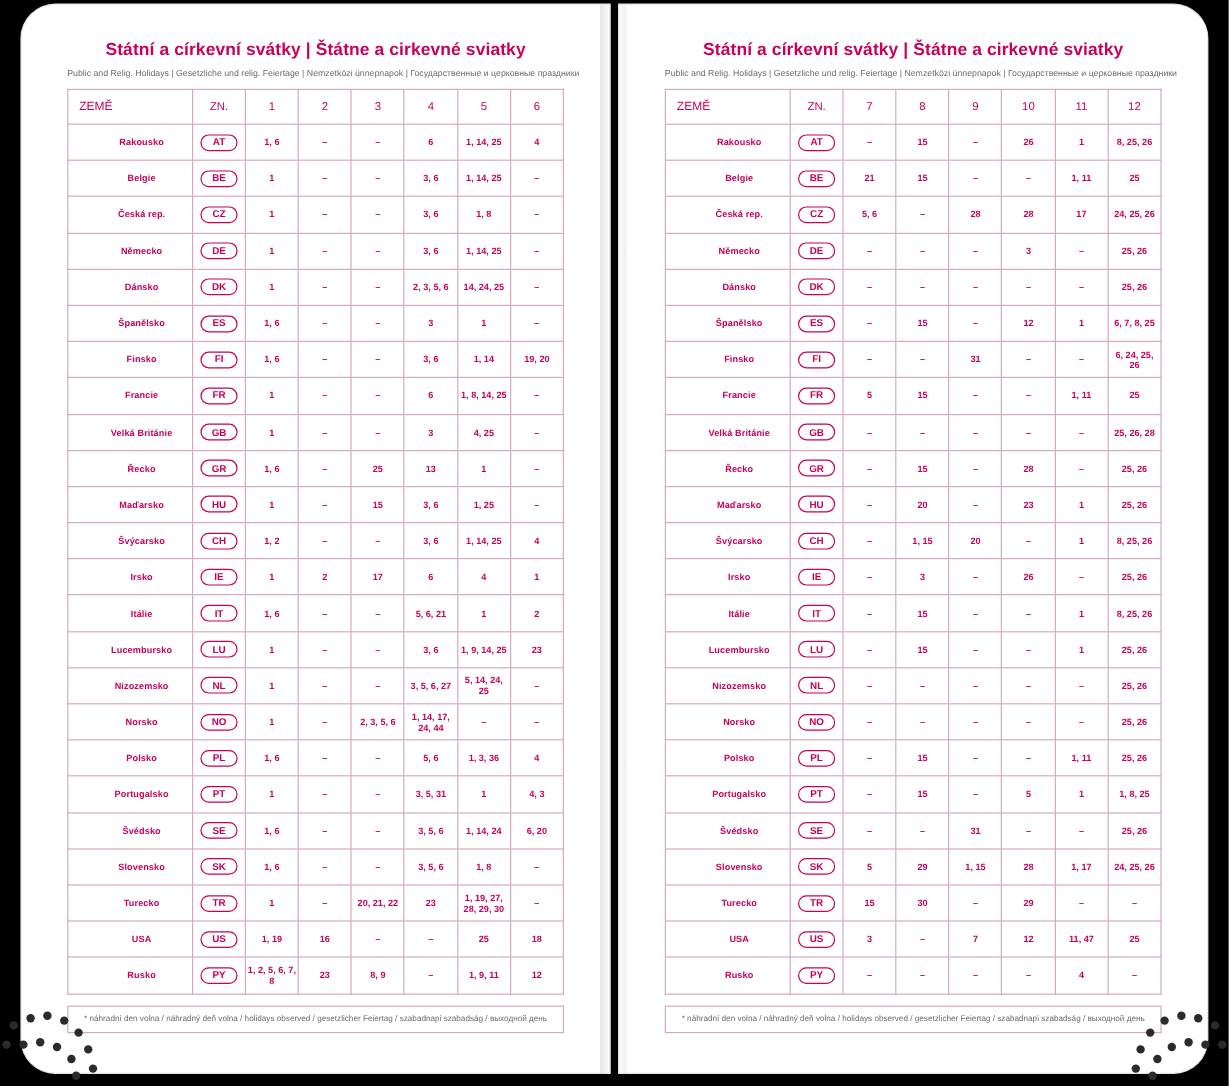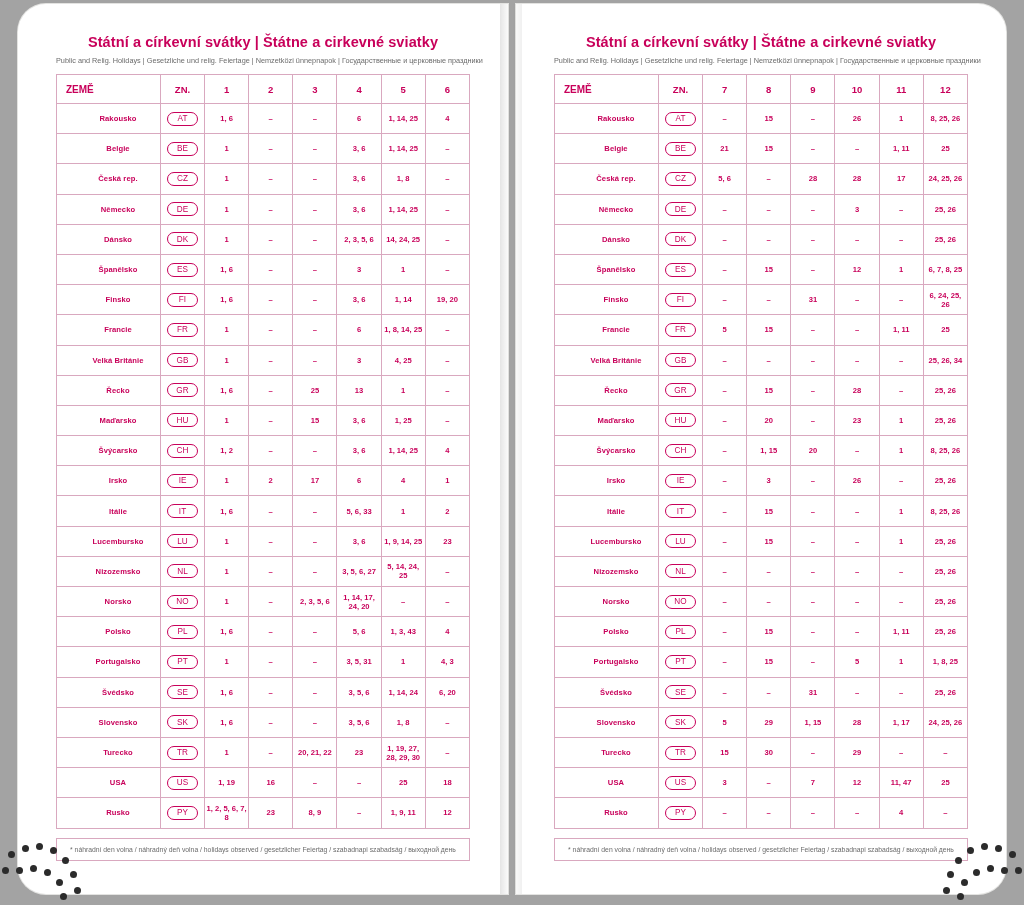--- a/index.html
+++ b/index.html
@@ -7,21 +7,21 @@
     padding: 0;
     background: #ffffff;
     width: 1024px;
     height: 905px;
     font-family: "Liberation Sans", sans-serif;
   }
   .page {
     position: relative;
     width: 1024px;
     height: 905px;
-    background: #a3a3a3;
+    background: #000000;
     overflow: hidden;
   }
   
   .sheet {
     position: absolute;
     top: 4px;
     height: 890px;
     background: #ffffff;
     box-sizing: border-box;
   }
@@ -76,21 +76,21 @@
   }
   table.hol th, table.hol td {
     border: 1px solid #d9a8bf;
     text-align: center;
     vertical-align: middle;
     color: #c8005a;
   }
   table.hol th {
     height: 26px;
     font-size: 9.5px;
-    font-weight: bold;
+    font-weight: normal;
     margin-top: 21px;
   }
   table.hol th.country-h {
     text-align: left;
     padding-left: 9px;
     font-size: 10px;
   }
   table.hol td {
     height: 27.2px;
     font-size: 7.6px;
@@ -106,21 +106,21 @@
   }
   td.zn {
     padding: 0;
   }
   .zn-badge {
     display: inline-block;
     border: 1.3px solid #c8005a;
     border-radius: 9px;
     padding: 1.5px 6px 1.5px 6px;
     font-size: 8.2px;
-    font-weight: normal;
+    font-weight: bold;
     color: #c8005a;
     line-height: 1.1;
     min-width: 17px;
   }
   .footnote {
     margin-top: 9px;
     border: 1px solid #d9a8bf;
     padding: 7px 6px;
     text-align: center;
     font-size: 6.8px;
@@ -308,21 +308,21 @@
               <td>6</td>
               <td>4</td>
               <td>1</td>
             </tr>
             <tr>
               <td class="country">Itálie</td>
               <td class="zn"><span class="zn-badge">IT</span></td>
               <td>1, 6</td>
               <td>–</td>
               <td>–</td>
-              <td>5, 6, 33</td>
+              <td>5, 6, 21</td>
               <td>1</td>
               <td>2</td>
             </tr>
             <tr>
               <td class="country">Lucembursko</td>
               <td class="zn"><span class="zn-badge">LU</span></td>
               <td>1</td>
               <td>–</td>
               <td>–</td>
               <td>3, 6</td>
@@ -338,32 +338,32 @@
               <td>3, 5, 6, 27</td>
               <td>5, 14, 24, 25</td>
               <td>–</td>
             </tr>
             <tr>
               <td class="country">Norsko</td>
               <td class="zn"><span class="zn-badge">NO</span></td>
               <td>1</td>
               <td>–</td>
               <td>2, 3, 5, 6</td>
-              <td>1, 14, 17, 24, 20</td>
+              <td>1, 14, 17, 24, 44</td>
               <td>–</td>
               <td>–</td>
             </tr>
             <tr>
               <td class="country">Polsko</td>
               <td class="zn"><span class="zn-badge">PL</span></td>
               <td>1, 6</td>
               <td>–</td>
               <td>–</td>
               <td>5, 6</td>
-              <td>1, 3, 43</td>
+              <td>1, 3, 36</td>
               <td>4</td>
             </tr>
             <tr>
               <td class="country">Portugalsko</td>
               <td class="zn"><span class="zn-badge">PT</span></td>
               <td>1</td>
               <td>–</td>
               <td>–</td>
               <td>3, 5, 31</td>
               <td>1</td>
@@ -534,21 +534,21 @@
               <td>25</td>
             </tr>
             <tr>
               <td class="country">Velká Británie</td>
               <td class="zn"><span class="zn-badge">GB</span></td>
               <td>–</td>
               <td>–</td>
               <td>–</td>
               <td>–</td>
               <td>–</td>
-              <td>25, 26, 34</td>
+              <td>25, 26, 28</td>
             </tr>
             <tr>
               <td class="country">Řecko</td>
               <td class="zn"><span class="zn-badge">GR</span></td>
               <td>–</td>
               <td>15</td>
               <td>–</td>
               <td>28</td>
               <td>–</td>
               <td>25, 26</td>

